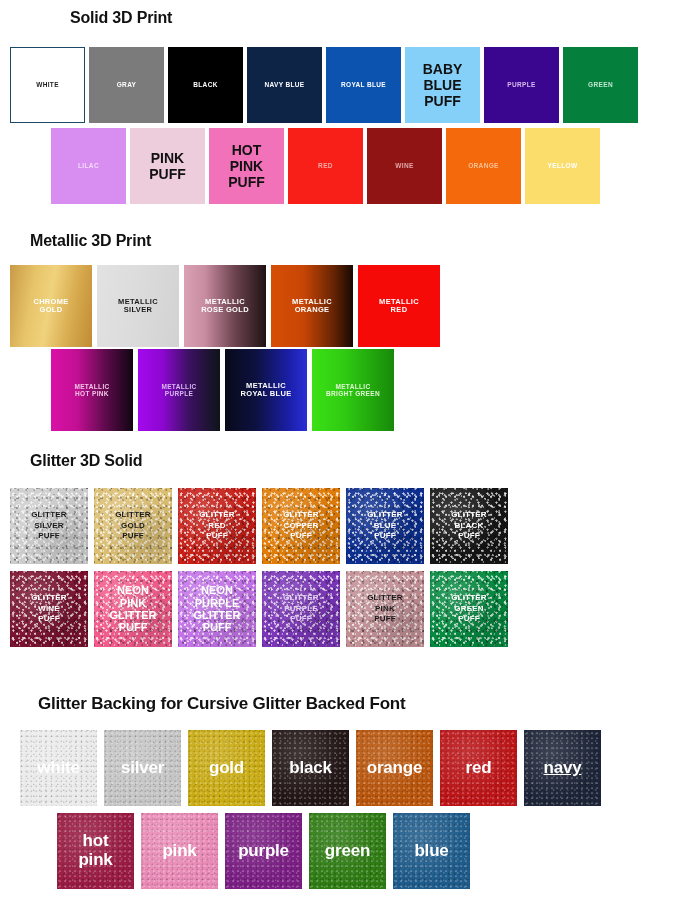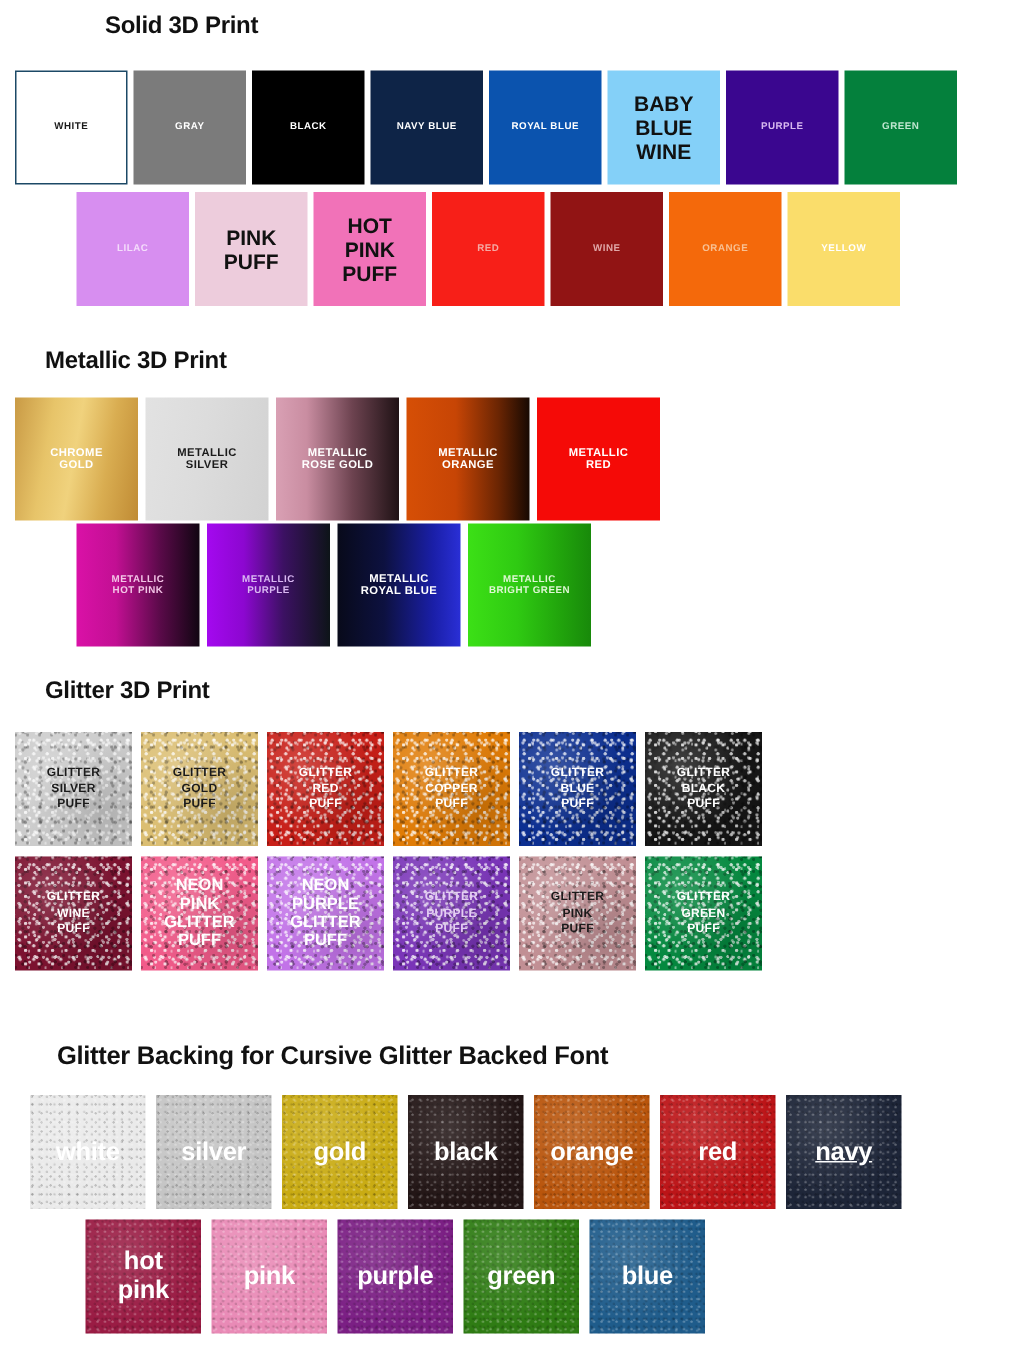--- a/index.html
+++ b/index.html
@@ -104,21 +104,21 @@
         <span class="lbl" style="color: rgb(255, 255, 255);">BLACK</span>
       </div>
       <div class="sw t-sm" style="width: 75px; height: 76px; background: rgb(14, 36, 71);">
         <span class="lbl" style="color: rgb(255, 255, 255);">NAVY BLUE</span>
       </div>
       <div class="sw t-sm" style="width: 75px; height: 76px; background: rgb(11, 83, 174);">
         <span class="lbl" style="color: rgb(255, 255, 255);">ROYAL BLUE</span>
       </div>
       <div class="sw t-puff" style="width: 75px; height: 76px; background: rgb(132, 208, 248);">
         <span class="lbl" style="color: rgb(17, 17, 17);">BABY BLUE
-WINE</span>
+PUFF</span>
       </div>
       <div class="sw t-sm" style="width: 75px; height: 76px; background: rgb(58, 6, 143);">
         <span class="lbl" style="color: rgb(215, 184, 239);">PURPLE</span>
       </div>
       <div class="sw t-sm" style="width: 75px; height: 76px; background: rgb(4, 128, 60);">
         <span class="lbl" style="color: rgb(191, 230, 207);">GREEN</span>
       </div>
     </div>
   <div class="row" id="solid-row2" style="left:51px;top:128px;gap:4px;">
       <div class="sw t-sm" style="width: 75px; height: 76px; background: rgb(215, 142, 240);">
@@ -182,21 +182,21 @@
       <div class="sw t-md" style="width: 82px; height: 82px; background: linear-gradient(90deg, rgb(8, 10, 26) 0%, rgb(13, 17, 64) 38%, rgb(26, 31, 168) 78%, rgb(42, 47, 214) 100%);">
         <span class="lbl" style="color: rgb(255, 255, 255);">METALLIC
 ROYAL BLUE</span>
       </div>
       <div class="sw t-sm" style="width: 82px; height: 82px; background: linear-gradient(90deg, rgb(60, 224, 22) 0%, rgb(47, 202, 18) 40%, rgb(33, 164, 12) 75%, rgb(24, 137, 10) 100%);">
         <span class="lbl" style="color: rgb(223, 247, 212);">METALLIC
 BRIGHT GREEN</span>
       </div>
     </div>
 
-  <div class="section-title sec-glitter-title">Glitter 3D Print</div>
+  <div class="section-title sec-glitter-title">Glitter 3D Solid</div>
   <div class="row" id="glitter-row1" style="left:10px;top:488px;gap:6px;">
       <div class="sw glitter t-glit" style="width: 78px; height: 76px; background: rgb(204, 204, 204);">
         <span class="lbl" style="color: rgb(27, 27, 27);">GLITTER
 SILVER
 PUFF</span>
       </div>
       <div class="sw glitter t-glit" style="width: 78px; height: 76px; background: rgb(219, 190, 114);">
         <span class="lbl" style="color: rgb(27, 27, 27);">GLITTER
 GOLD
 PUFF</span>

